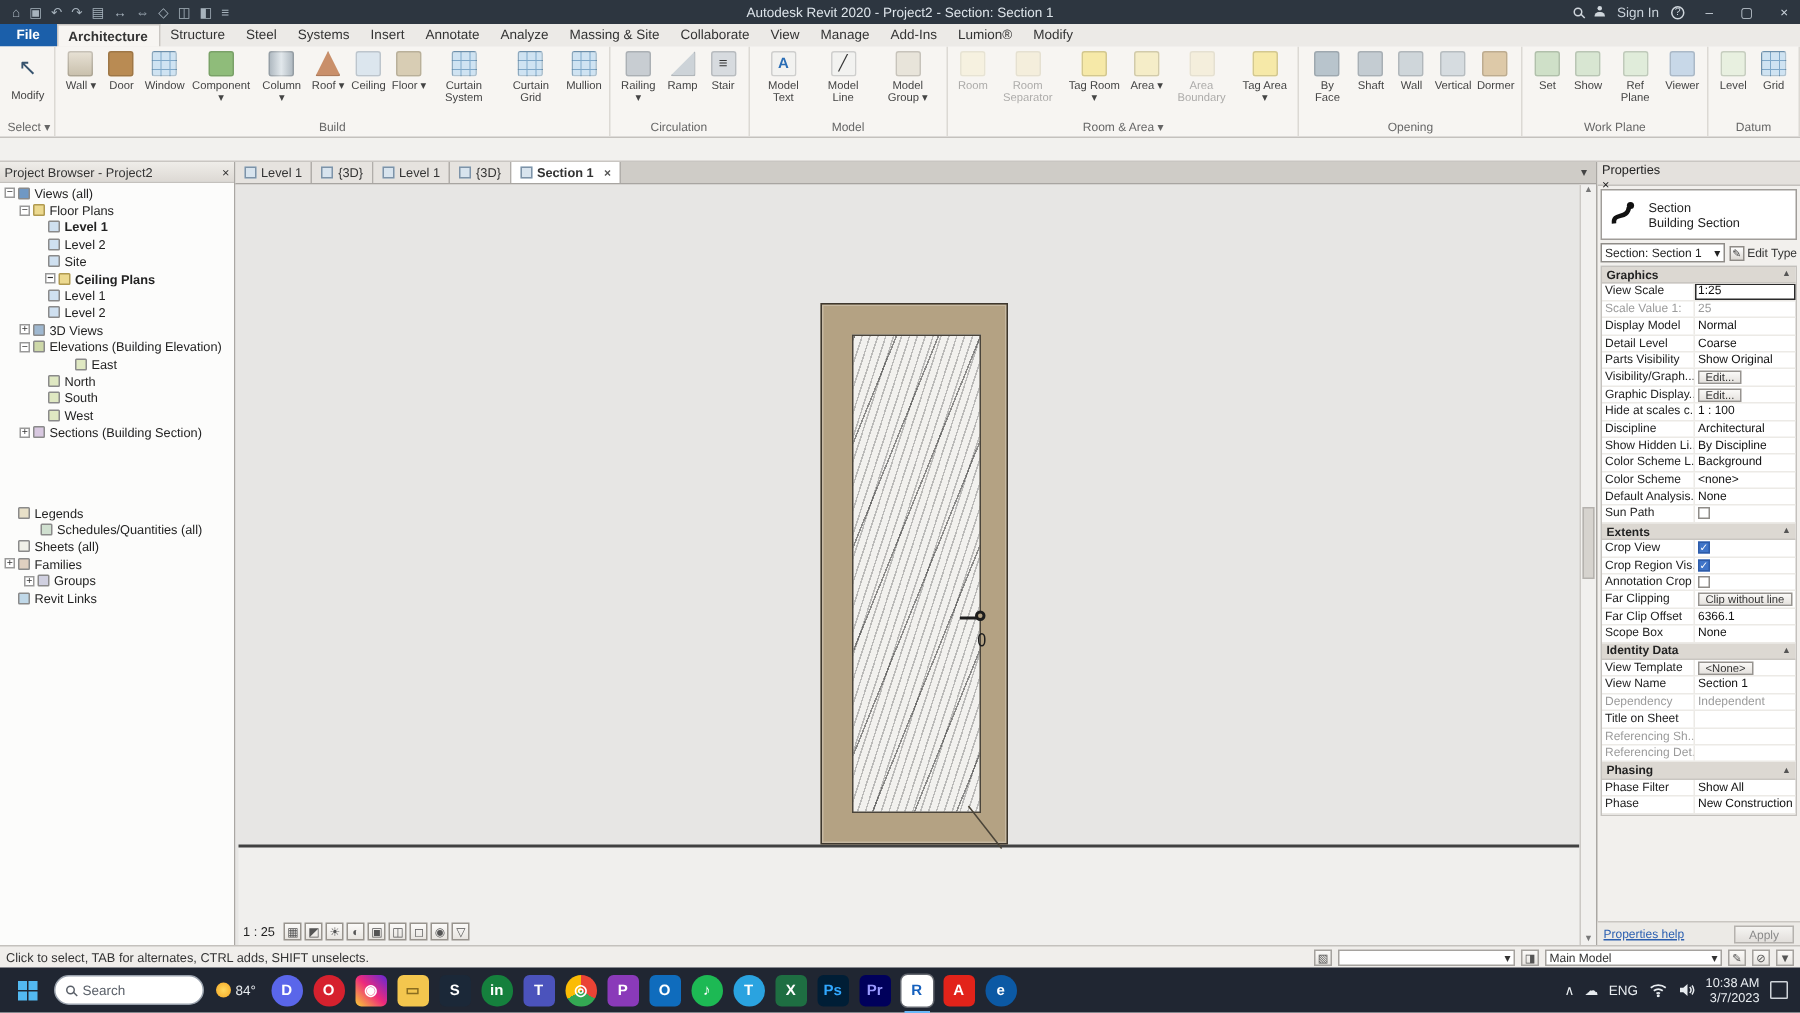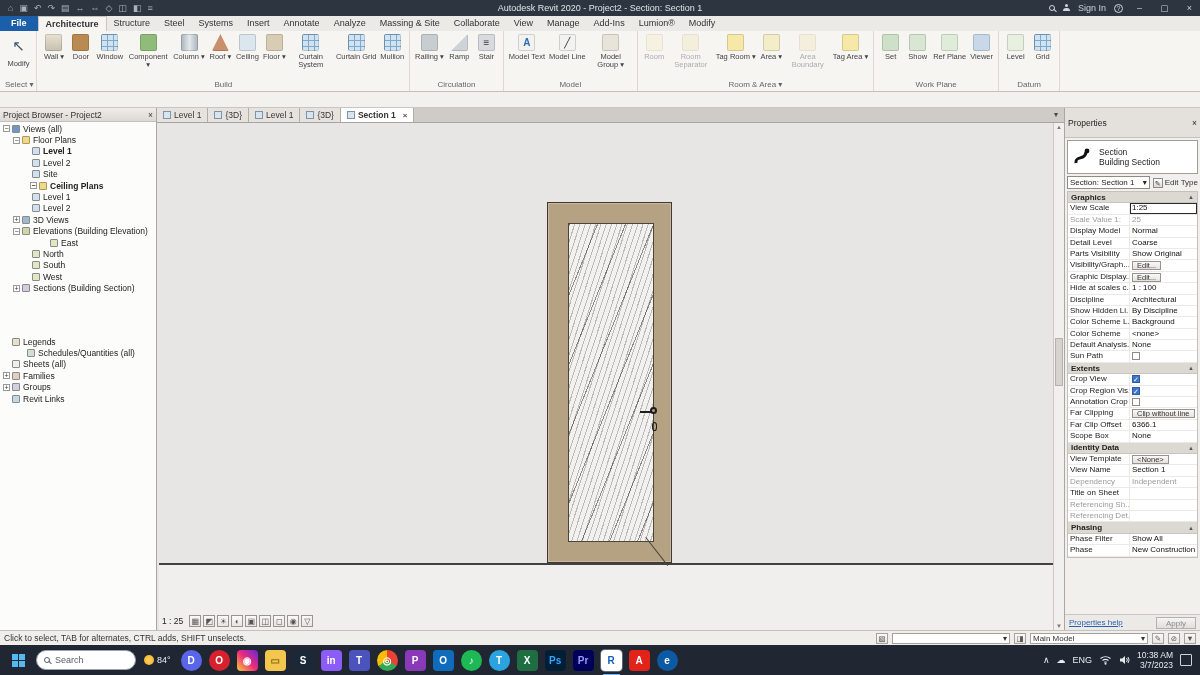--- a/index.html
+++ b/index.html
@@ -103,21 +103,21 @@
 .vcbar{position:absolute;left:3px;bottom:3px;height:13px;display:flex;align-items:center;gap:2px;z-index:3;}
 .vc-scale{font-size:8.5px;color:#222;margin-right:2px;padding:0 2px;}
 .vcic{width:12px;height:12px;border:1px solid #98948e;background:linear-gradient(#fbfaf8,#e8e5e1);font-size:8px;line-height:11px;text-align:center;color:#555;}
 .vscroll{position:absolute;right:0;top:0;bottom:0;width:11px;background:#f1f0ee;border-left:1px solid #ccc9c5;font-size:6px;color:#777;text-align:center;}
 .vs-up{position:absolute;top:1px;left:0;right:0;}
 .vs-dn{position:absolute;bottom:1px;left:0;right:0;}
 .vs-thumb{position:absolute;left:1px;right:1px;top:215px;height:48px;background:#d6d3ce;border:1px solid #b5b2ae;}
 
 
 .props{position:absolute;right:0;top:0;bottom:0;width:136px;background:#f2f0ed;border-left:1px solid #aaa7a3;display:flex;flex-direction:column;font-size:8.5px;}
-.props-header{height:30px;display:flex;align-items:center;justify-content:space-between;padding:0 3px;background:#e4e1dd;border-bottom:1px solid #c4c1bd;}
+.props-header{height:16px;display:flex;justify-content:space-between;padding:0 3px;background:#e4e1dd;border-bottom:1px solid #c4c1bd;flex-direction:column;}
 .typebox{height:34px;margin:2px 2px 0;background:#fff;border:1px solid #a09d99;display:flex;align-items:center;gap:4px;padding:0 3px;}
 .type-ic{width:24px;height:24px;display:flex;align-items:center;justify-content:center;}
 .type-text{line-height:1.18;font-size:8.5px;color:#222;}
 .selrow{display:flex;align-items:center;gap:3px;margin:2px 2px;}
 .sel{flex:1;height:13px;background:#fff;border:1px solid #8f8c88;display:flex;align-items:center;justify-content:space-between;padding:0 2px;font-size:8px;}
 .etbtn{display:flex;align-items:center;gap:2px;font-size:8px;color:#333;}
 .etic{width:10px;height:10px;border:1px solid #8f8c88;background:linear-gradient(#fff,#dcd9d4);font-size:7px;line-height:9px;text-align:center;}
 .pgrid{margin:0 2px;background:#fff;border:1px solid #c4c1bd;}
 .psec{height:11.4px;background:#dcd8d2;display:flex;align-items:center;justify-content:space-between;padding:0 3px;font-weight:bold;font-size:8px;color:#222;border-bottom:1px solid #c9c6c1;}
 .chev{font-size:6px;color:#555;}
@@ -323,20 +323,45 @@
         <div class="rtool">
           <div class="t-icon i-tag-area"></div>
           <div>Tag Area ▾</div>
         </div>
       </div>
       <div class="glabel">Room &amp; Area ▾</div>
     </div>
     <div class="rgroup">
       <div class="rtools">
         <div class="rtool">
+          <div class="t-icon i-by-face"></div>
+          <div>By Face</div>
+        </div>
+        <div class="rtool">
+          <div class="t-icon i-shaft"></div>
+          <div>Shaft</div>
+        </div>
+        <div class="rtool">
+          <div class="t-icon i-wall-opening"></div>
+          <div>Wall</div>
+        </div>
+        <div class="rtool">
+          <div class="t-icon i-vertical-opening"></div>
+          <div>Vertical</div>
+        </div>
+        <div class="rtool">
+          <div class="t-icon i-dormer"></div>
+          <div>Dormer</div>
+        </div>
+      </div>
+      <div class="glabel">Opening</div>
+    </div>
+    <div class="rgroup">
+      <div class="rtools">
+        <div class="rtool">
           <div class="t-icon i-set-plane"></div>
           <div>Set</div>
         </div>
         <div class="rtool">
           <div class="t-icon i-show-plane"></div>
           <div>Show</div>
         </div>
         <div class="rtool">
           <div class="t-icon i-ref-plane"></div>
           <div>Ref Plane</div>
@@ -461,21 +486,21 @@
         <div class="trow" style="padding-left: 3px;">
           <span class="expsp"></span>
           <span class="ticon tc-sheet"></span>
           <span>Sheets (all)</span>
         </div>
         <div class="trow" style="padding-left: 3px;">
           <span class="exp">+</span>
           <span class="ticon tc-family"></span>
           <span>Families</span>
         </div>
-        <div class="trow" style="padding-left: 3px;">
+        <div class="trow" style="padding-left: 16px;">
           <span class="exp">+</span>
           <span class="ticon tc-group"></span>
           <span>Groups</span>
         </div>
         <div class="trow" style="padding-left: 3px;">
           <span class="expsp"></span>
           <span class="ticon tc-link"></span>
           <span>Revit Links</span>
         </div>
       </div>
@@ -745,21 +770,21 @@
       </div>
       <div class="tbicon" style="background: linear-gradient(45deg, rgb(249, 206, 52), rgb(238, 42, 123), rgb(98, 40, 215));">
         <span>◉</span>
       </div>
       <div class="tbicon" style="background: rgb(243, 198, 78);">
         <span style="color: rgb(138, 109, 31);">▭</span>
       </div>
       <div class="tbicon" style="background: rgb(27, 40, 56);">
         <span>S</span>
       </div>
-      <div class="tbicon" style="background: #8b5cf6;">
+      <div class="tbicon" style="background: #15803d; border-radius: 10px;">
         <span>in</span>
       </div>
       <div class="tbicon" style="background: rgb(75, 83, 188);">
         <span>T</span>
       </div>
       <div class="tbicon round" style="background: conic-gradient(rgb(234, 67, 53) 0deg, rgb(234, 67, 53) 120deg, rgb(52, 168, 83) 120deg, rgb(52, 168, 83) 240deg, rgb(251, 188, 5) 240deg, rgb(251, 188, 5) 360deg);">
         <span>◎</span>
       </div>
       <div class="tbicon" style="background: rgb(138, 58, 185);">
         <span>P</span>

